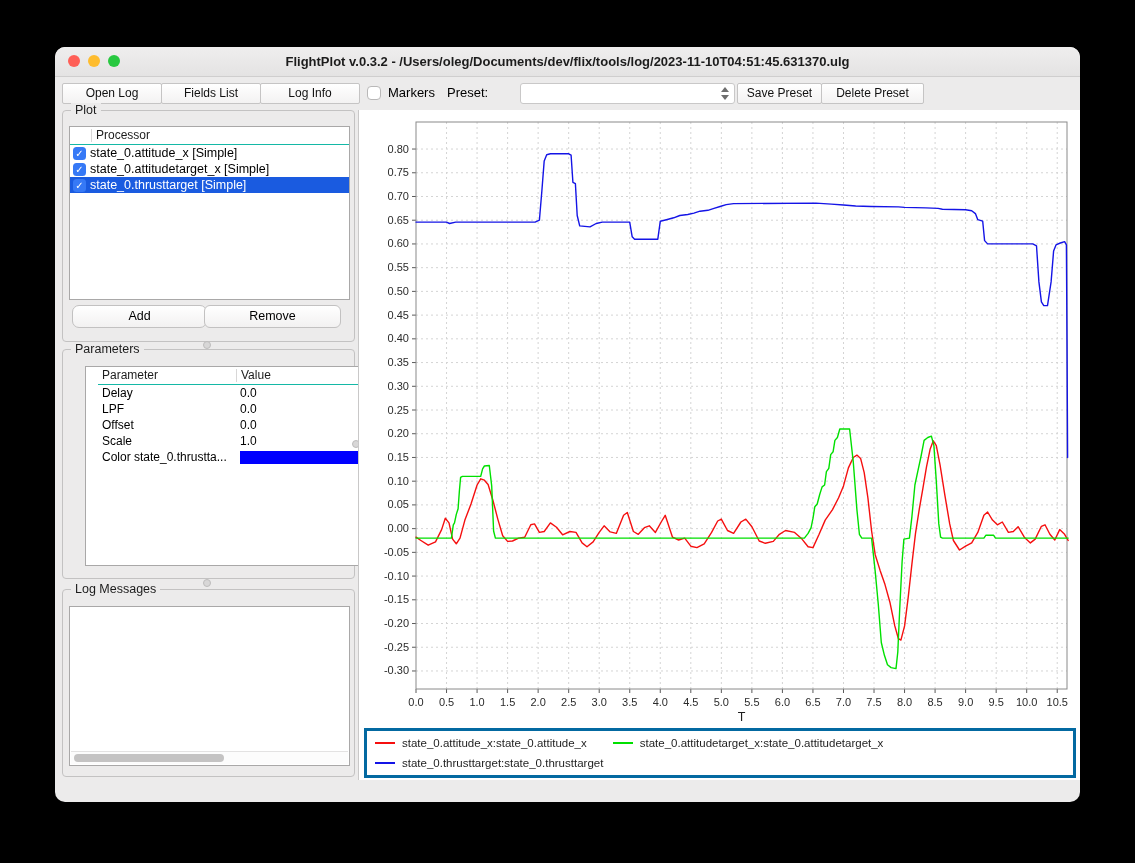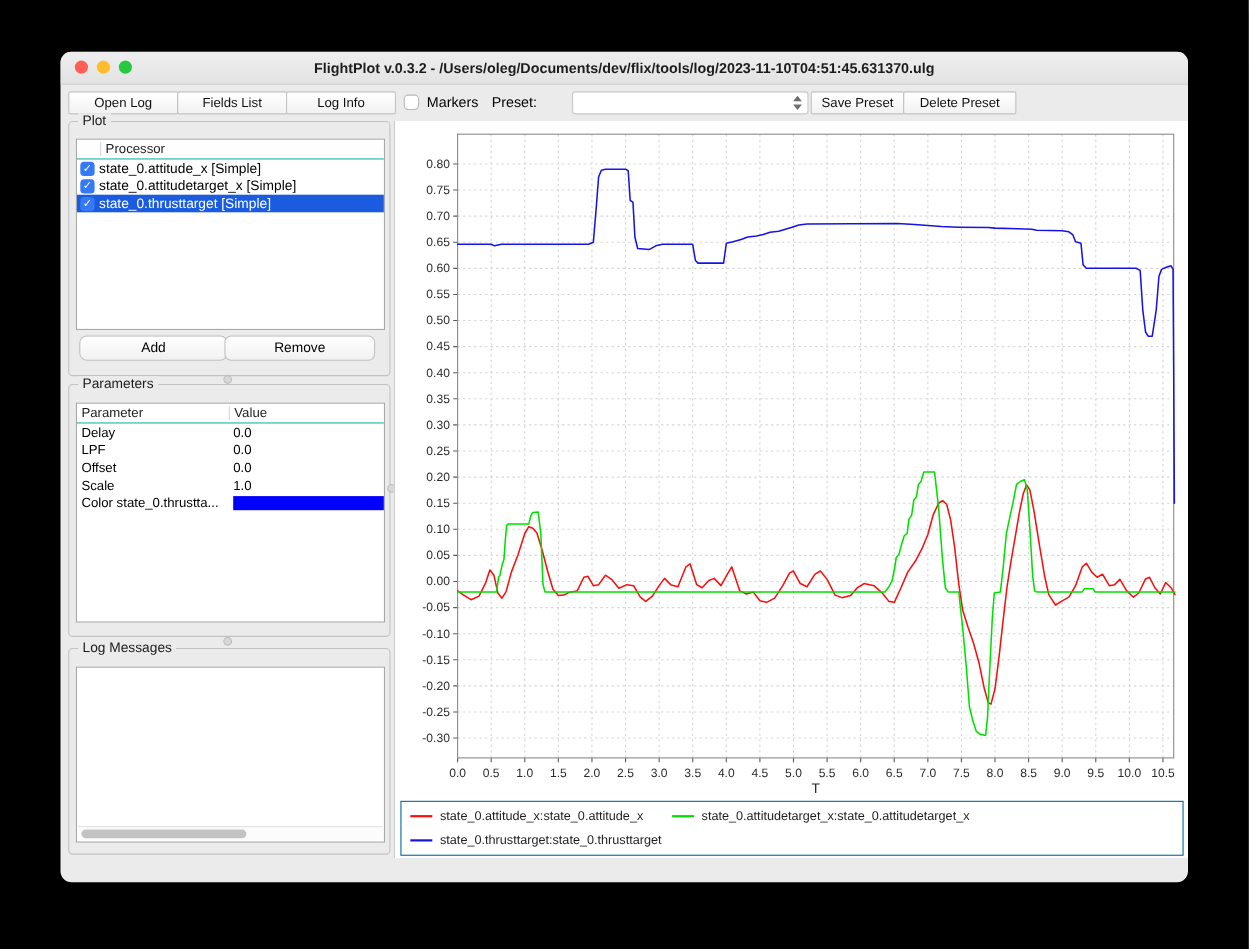--- a/index.html
+++ b/index.html
@@ -44,21 +44,21 @@
   .prow{display:flex;height:16px;font-size:12px;color:#000;align-items:center;}
   .prow .pn{width:138px;padding-left:4px;box-sizing:border-box;overflow:hidden;white-space:nowrap;}
   .prow .pv{flex:1;padding-left:4px;overflow:hidden;white-space:nowrap;}
   .swatch{height:13px;margin:0 2px 0 0;width:139px;}
   
   .hscroll{position:absolute;left:1px;right:1px;bottom:1px;height:12px;background:#fcfcfc;border-top:1px solid #e3e2e2;}
   .hthumb{position:absolute;left:3px;top:2px;width:150px;height:8px;border-radius:4px;background:#c4c3c3;}
   .dot{position:absolute;width:8px;height:8px;border-radius:50%;background:#d8d7d7;border:1px solid #bdbcbc;box-sizing:border-box;}
   
   .chart-region{position:absolute;left:303px;top:63px;width:722px;height:670px;background:#fff;border-left:1px solid #c9c8c8;box-sizing:border-box;}
-  .legend{position:absolute;left:5px;top:618px;width:712px;height:50px;border:1px solid #0369a1;box-sizing:border-box;padding:3px 8px;display:flex;flex-wrap:wrap;column-gap:26px;align-content:space-around;background:#fff;}
+  .legend{position:absolute;left:5px;top:618px;width:712px;height:50px;border:3px solid #0369a1;box-sizing:border-box;padding:3px 8px;display:flex;flex-wrap:wrap;column-gap:26px;align-content:space-around;background:#fff;}
   .legend-item{display:flex;align-items:center;font-size:11.5px;color:#1e1e1e;height:18px;}
   .legend-item .samp{width:20px;height:2px;margin-right:7px;}
   .lbreak{flex-basis:100%;height:0;}
   svg text{font-family:"Liberation Sans","DejaVu Sans",sans-serif;}
 </style>
 </head>
 <body>
 
 <div class="stage">
   <div id="window">
@@ -117,21 +117,21 @@
           </div>
       </div>
       <div class="pushbtn" style="left:9px;top:194px;width:135px;border-radius:7px;">Add</div>
       <div class="pushbtn" style="left:141px;top:194px;width:137px;">Remove</div>
     </div>
 
     <div class="dot" style="left:148px;top:294px;"></div>
 
     <div class="groupbox" style="left:7px;top:302px;width:293px;height:230px;">
       <span class="gb-title">Parameters</span>
-      <div class="tablebox" style="left:6px;top:16px;width:281px;height:200px;">
+      <div class="tablebox" style="left:22px;top:16px;width:281px;height:200px;padding-left:12px;">
         <div class="thead">
           <div class="hc" style="width:138px;">Parameter</div>
           <div class="hc" style="flex:1;">Value</div>
         </div>
         <div id="param-rows">
             <div class="prow">
               <div class="pn">Delay</div>
               <div class="pv">0.0</div>
             </div>
             <div class="prow">

